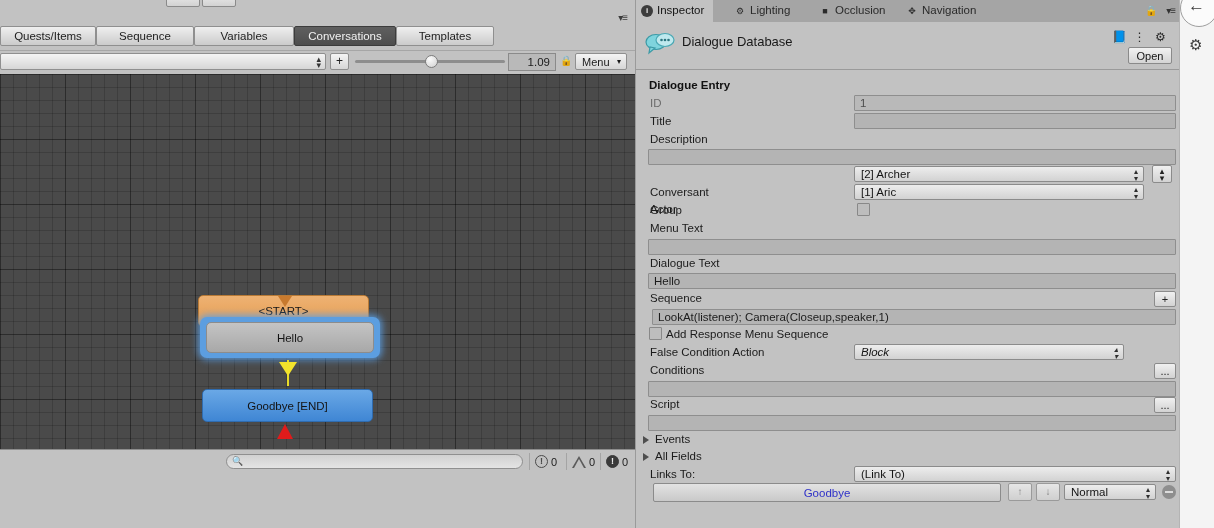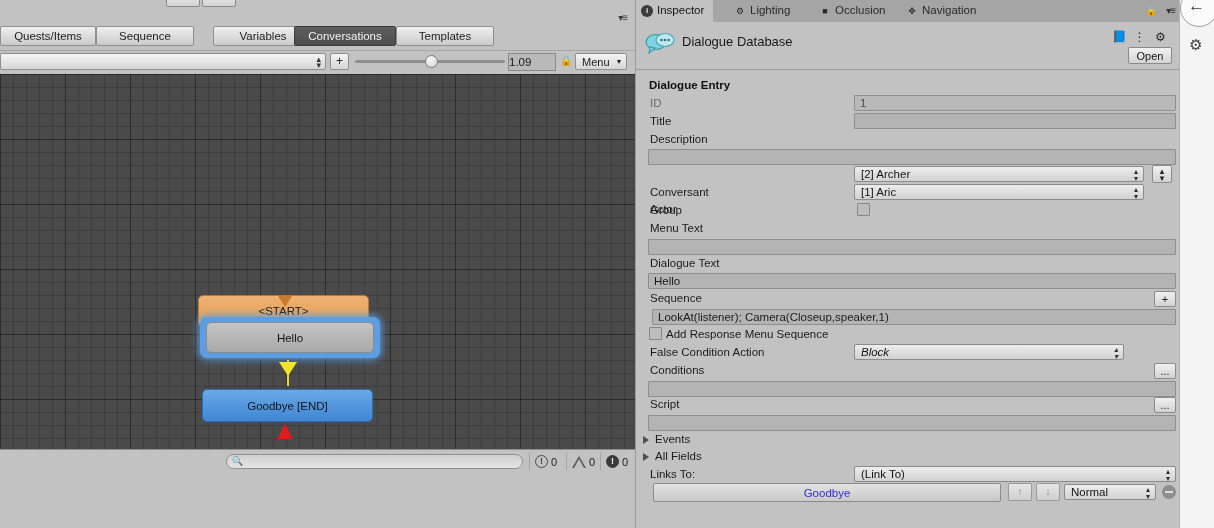--- a/index.html
+++ b/index.html
@@ -46,21 +46,21 @@
     background: linear-gradient(#efefef, #cbcbcb);
     border: 1px solid #8f8f8f; border-radius: 2px;
     cursor: pointer; user-select: none;
   }
   .ed-tab.active {
     background: linear-gradient(#5f5f5f, #4e4e4e);
     color: #f2f2f2; border-color: #3c3c3c;
   }
   #tab-0 { left: 0px;   width: 96px; }
   #tab-1 { left: 96px;  width: 98px; }
-  #tab-2 { left: 194px; width: 100px; margin-left: 19px; }
+  #tab-2 { left: 194px; width: 100px; }
   #tab-3 { left: 294px; width: 102px; }
   #tab-4 { left: 396px; width: 98px; }
 
   
   #tool-row {
     position: absolute; left: 0; top: 50px; width: 635px; height: 22px;
     background: #c2c2c2; border-top: 1px solid #a6a6a6;
   }
   #conv-popup {
     position: absolute; left: 0; top: 2px; width: 326px; height: 17px;
@@ -84,21 +84,21 @@
     background: #8e8e8e; border-radius: 2px; cursor: pointer;
   }
   #zoom-knob {
     position: absolute; left: 70px; top: -5px; width: 13px; height: 13px;
     background: radial-gradient(circle at 35% 30%, #fbfbfb, #d0d0d0);
     border: 1px solid #7d7d7d; border-radius: 50%;
   }
   #zoom-val {
     position: absolute; left: 508px; top: 2px; width: 48px; height: 18px;
     background: #b9b9b9; border: 1px solid #8a8a8a; border-radius: 0;
-    padding-right: 5px; line-height: 17px;
+    text-align: right; padding-right: 5px; line-height: 17px;
     font-size: 11.5px; color: #1a1a1a;
   }
   #lock-icon {
     position: absolute; left: 560px; top: 4px; width: 9px; height: 12px;
     color: #3d3d3d; font-size: 10px; line-height: 12px; text-align: center;
   }
   #menu-btn {
     position: absolute; left: 575px; top: 2px; width: 52px; height: 17px;
     background: linear-gradient(#f4f4f4,#d6d6d6);
     border: 1px solid #8f8f8f; border-radius: 2px;

